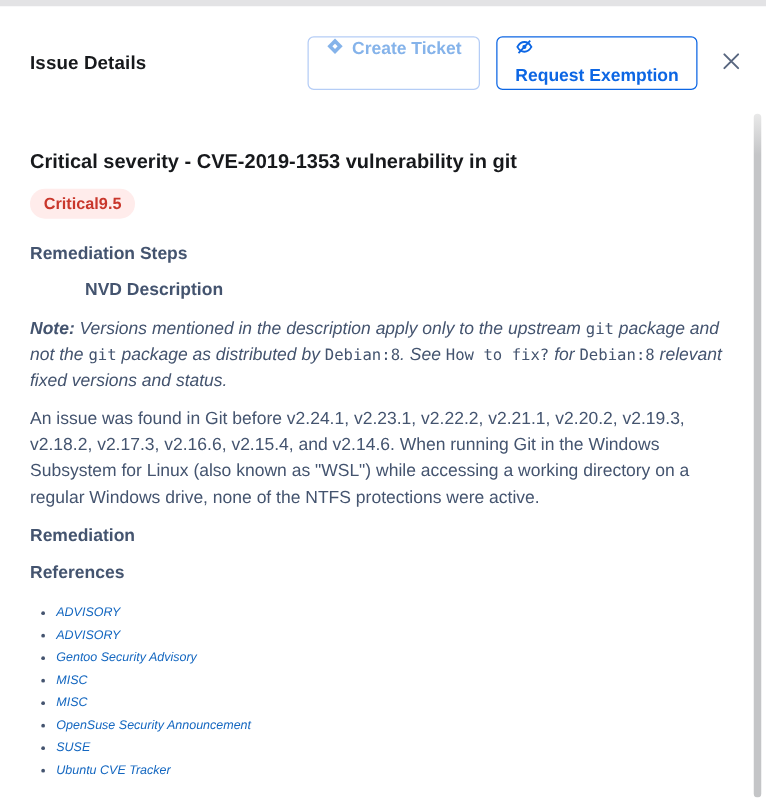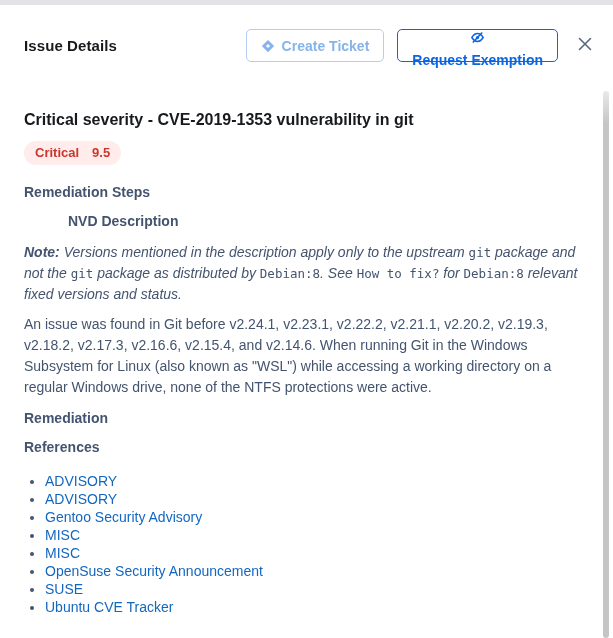--- a/index.html
+++ b/index.html
@@ -26,23 +26,23 @@
     letter-spacing: 0.1px;
     flex: 1;
   }
   .header-actions {
     display: flex;
     align-items: center;
     gap: 13px;
   }
   .btn {
     display: inline-flex;
-    align-items: center;
+    align-items: flex-start;
     gap: 7px;
-    height: 33px;
+    height: 43px;
     padding: 0 14px;
     border-radius: 5px;
     background: #ffffff;
     font-family: "Liberation Sans", sans-serif;
     font-size: 14px;
     cursor: pointer;
   }
   .btn-create {
     border: 1px solid #b5cdf6;
     color: #85b3ea;
@@ -71,21 +71,21 @@
   .issue-title {
     margin-top: 49px;
     font-size: 16px;
     font-weight: 700;
     color: #17191c;
   }
   .badge-row { margin-top: 12px; }
   .severity-badge {
     display: inline-flex;
     align-items: center;
-    gap: 13px;
+    gap: 0;
     background: #ffeceb;
     color: #c9372c;
     font-size: 13px;
     font-weight: 700;
     padding: 4px 11px 5px 11px;
     border-radius: 12px;
   }
   .section-h {
     font-size: 14px;
     font-weight: 700;
@@ -114,21 +114,22 @@
     color: #44546f;
   }
   ul.ref-list {
     margin-top: 17px;
     padding-left: 21px;
     list-style: disc;
     color: #44546f;
   }
   ul.ref-list li {
     line-height: 18px;
-    font-size: 14px;
+    font-size: 10px;
+    font-style: italic;
   }
   ul.ref-list a {
     color: #1467c0;
     text-decoration: none;
     cursor: pointer;
   }
   .scrollbar-thumb {
     position: absolute;
     top: 91px;
     right: 4px;

